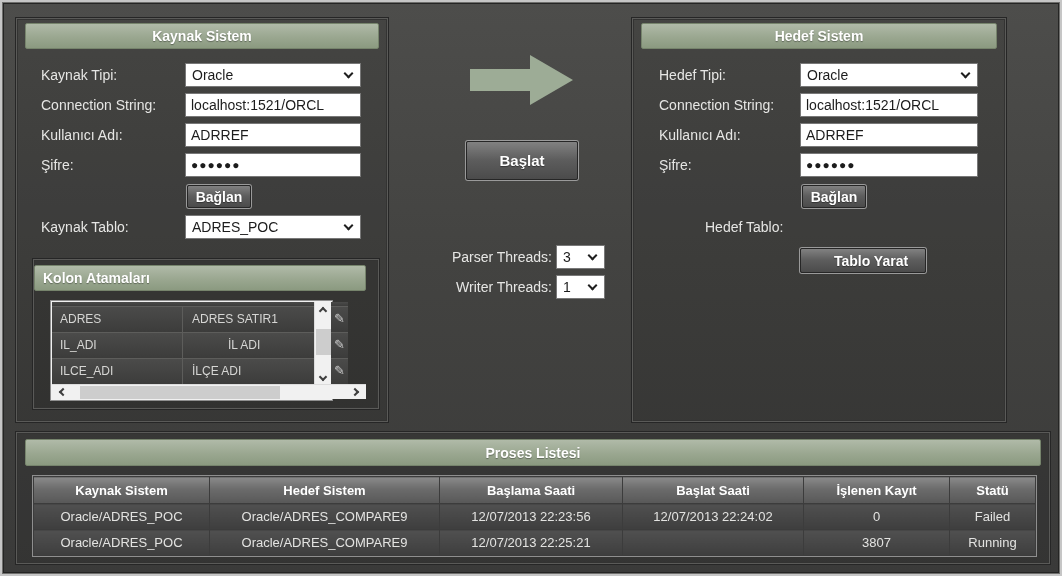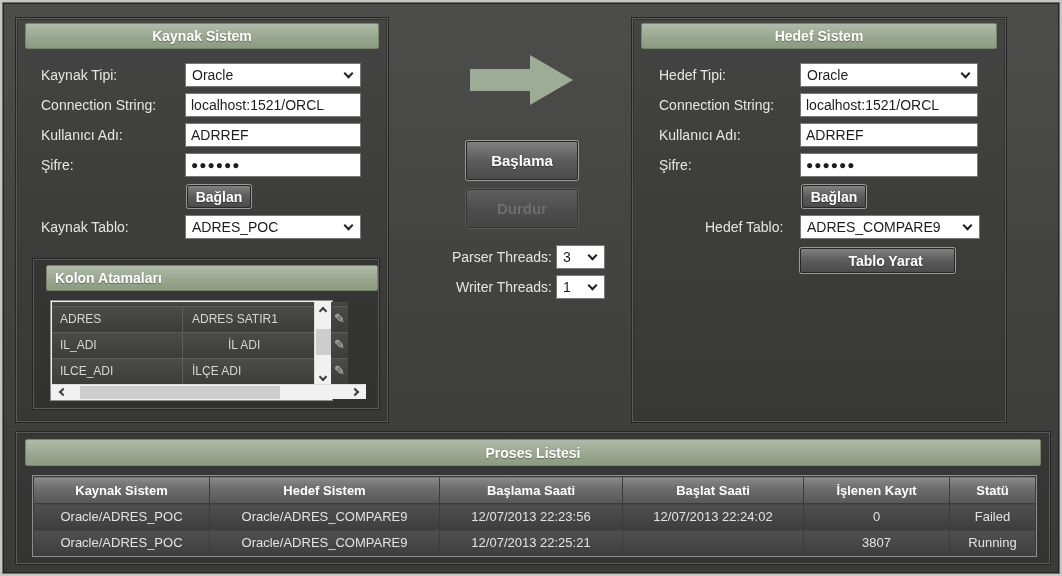--- a/index.html
+++ b/index.html
@@ -80,21 +80,21 @@
 
     <button class="btn" style="left:170px;top:166px;width:64px;height:23px;">Bağlan</button>
 
     <div class="flabel" style="left:24px;top:200px;">Kaynak Tablo:</div>
     <div class="combo" style="left:168px;top:196px;width:176px;">
       <span class="val">ADRES_POC</span>
       <span class="chev"></span>
     </div>
 
     <div class="panel" style="left:16px;top:240px;width:346px;height:150px;">
-      <div class="hdr left-align" style="left:12px;top:5px;width:332px;height:26px;">
+      <div class="hdr left-align" style="left:0;top:5px;width:332px;height:26px;">
         <span>Kolon Atamaları</span>
       </div>
 
       <div class="listbox" style="left:16px;top:40px;width:283px;height:101px;">
         <div class="lrows" style="width:296px;height:84px;">
           <div class="lrow sliver"></div>
 
           <div class="lrow">
             <span class="lcell" style="left:8px;">ADRES</span>
             <span class="lsep" style="left:130px;"></span>
@@ -129,22 +129,21 @@
       </div>
     </div>
   </div>
 
   <div class="arrow-wrap" style="left:468px;top:52px;">
     <svg width="104" height="52" viewBox="0 0 104 52">
         <polygon points="0,15 60,15 60,1 103,26 60,51 60,37 0,37" fill="#9dac96"></polygon>
       </svg>
   </div>
 
-  <button class="btn big" style="left:464px;top:139px;width:112px;height:39px;">Başlama</button>
-  <button class="btn big disabled" style="left:464px;top:187px;width:112px;height:39px;">Durdur</button>
+  <button class="btn big" style="left:464px;top:139px;width:112px;height:39px;">Başlat</button>
 
   <div class="flabel" style="left:420px;top:247px;width:130px;text-align:right;">Parser Threads:</div>
   <div class="combo" style="left:554px;top:243px;width:49px;">
     <span class="val">3</span>
     <span class="chev"></span>
   </div>
 
   <div class="flabel" style="left:420px;top:277px;width:130px;text-align:right;">Writer Threads:</div>
   <div class="combo" style="left:554px;top:273px;width:49px;">
     <span class="val">1</span>
@@ -167,26 +166,22 @@
 
     <div class="flabel" style="left:26px;top:108px;">Kullanıcı Adı:</div>
     <input class="tinput" style="left: 167px; top: 104px; width: 178px;" value="ADRREF">
 
     <div class="flabel" style="left:26px;top:138px;">Şifre:</div>
     <input class="tinput pwd" style="left: 167px; top: 134px; width: 178px;" value="●●●●●●">
 
     <button class="btn" style="left:169px;top:166px;width:64px;height:23px;">Bağlan</button>
 
     <div class="flabel" style="left:26px;top:200px;margin-left:46px;">Hedef Tablo:</div>
-    <div class="combo" style="left:167px;top:196px;width:180px;">
-      <span class="val">ADRES_COMPARE9</span>
-      <span class="chev"></span>
-    </div>
-
-    <button class="btn" style="left:167px;top:229px;width:155px;height:25px;padding-left:16px;">Tablo Yarat</button>
+
+    <button class="btn" style="left:167px;top:229px;width:126px;height:25px;padding-left:16px;">Tablo Yarat</button>
   </div>
 
   <div class="panel" style="left:14px;top:430px;width:1034px;height:132px;text-decoration:underline;">
     <div class="hdr" style="left:8px;top:6px;width:1016px;height:27px;">
       <span>Proses Listesi</span>
     </div>
 
     <div class="ptable-wrap" style="left:15px;top:42px;">
       <table class="ptable">
         <colgroup>

